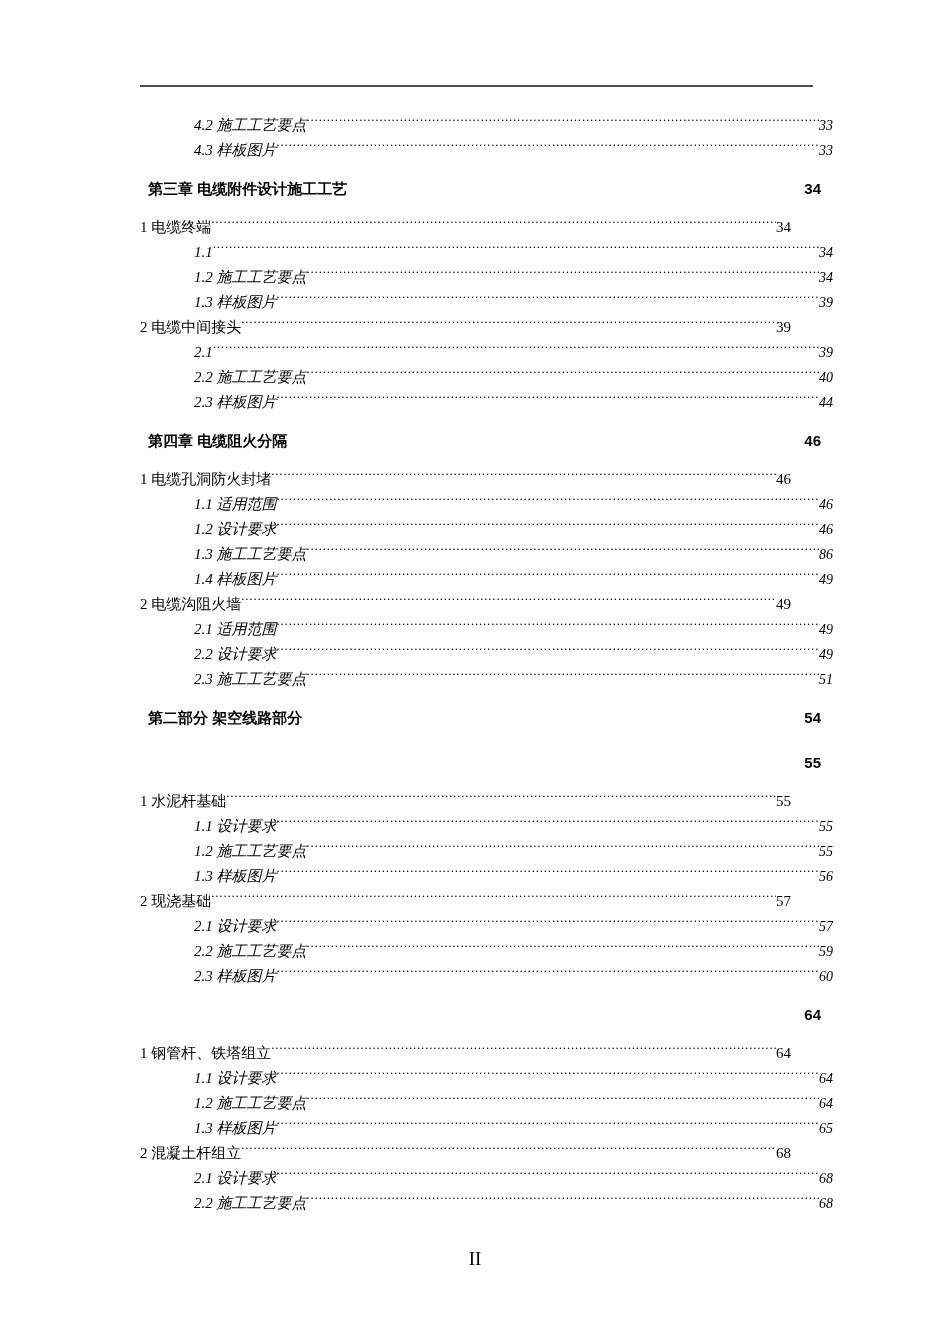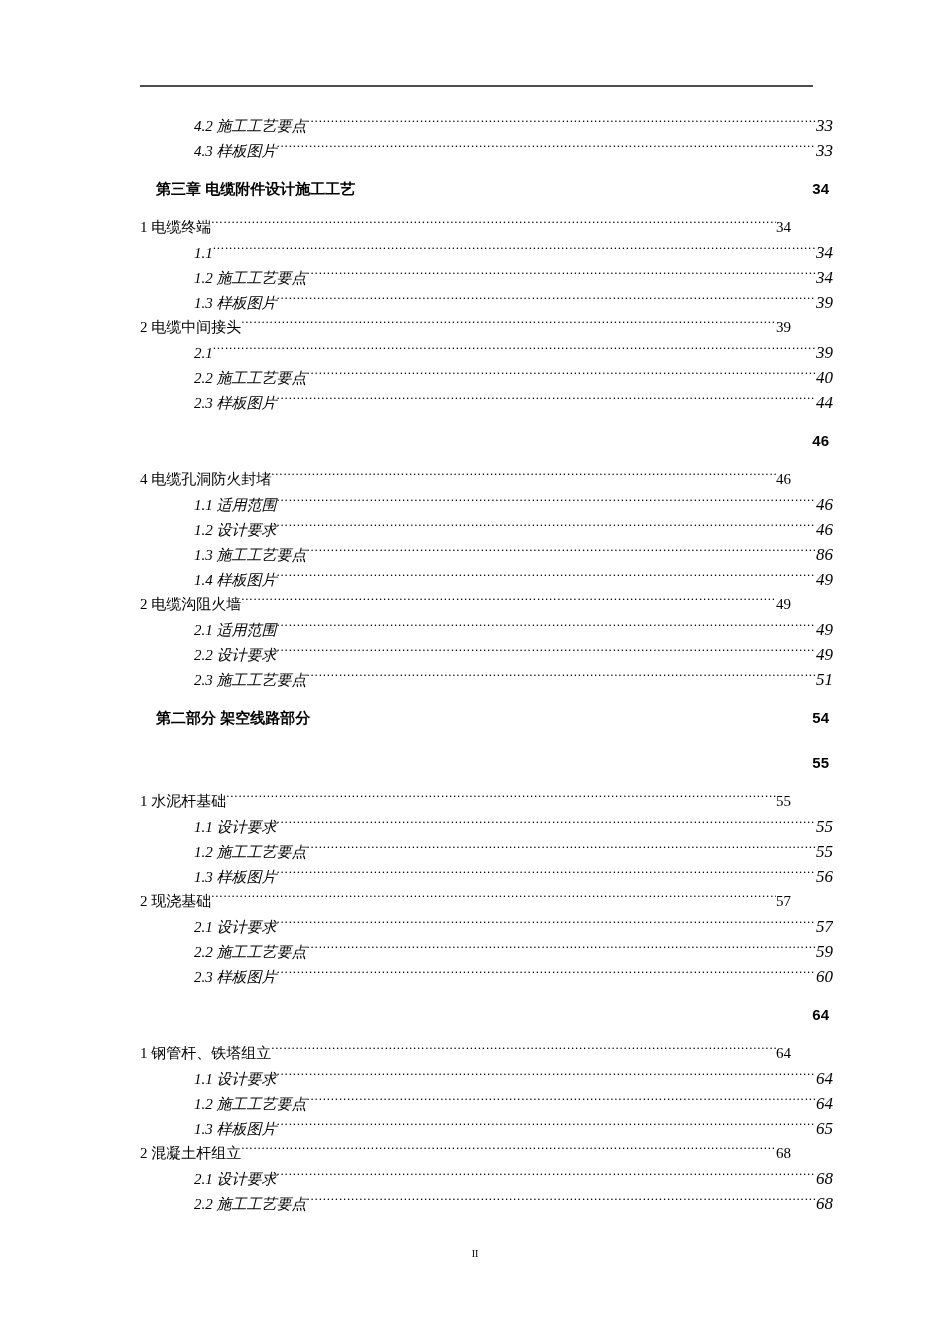--- a/index.html
+++ b/index.html
@@ -75,21 +75,21 @@
   .page-num {
     flex: 0 0 auto;
     text-align: right;
   }
 
   
   .lvl1 {
     font-family: "Liberation Sans", "DejaVu Sans", sans-serif;
     font-weight: bold;
     font-size: 15px;
-    margin-left: 16px;
+    margin-left: 8px;
     height: 38px;
     line-height: 38px;
   }
   .lvl1 .leader::after {
     content: "............................................................................................................................................................................................";
     font-family: "Liberation Sans", "DejaVu Sans", sans-serif;
     font-weight: bold;
     font-size: 13px;
     letter-spacing: 0.1px;
   }
@@ -102,34 +102,34 @@
   }
   .lvl2 .page-num { font-size: 15px; }
 
   
   .lvl3 {
     font-size: 15px;
     font-style: italic;
     margin-left: 54px;
     width: 639px;
   }
-  .lvl3 .page-num { font-size: 17px; }
+  .lvl3 .page-num { font-size: 14px; }
   .lvl3 .leader::after { font-style: normal; }
 
   
   .gap-before { margin-top: 7px; }
 
   
   .footer-num {
     position: absolute;
     left: 0;
     top: 1248px;
     width: 950px;
     text-align: center;
-    font-size: 10px;
+    font-size: 19px;
     font-family: "Liberation Serif", "DejaVu Serif", serif;
   }
 </style>
 </head>
 <body>
 
 <div class="page">
 
   <div class="header-rule"></div>
 
@@ -183,25 +183,26 @@
         <span class="entry-label">2.2 施工工艺要点</span>
         <span class="leader"></span>
         <span class="page-num">40</span>
       </div>
       <div class="toc-entry lvl3">
         <span class="entry-label">2.3 样板图片</span>
         <span class="leader"></span>
         <span class="page-num">44</span>
       </div>
       <div class="toc-entry lvl1 gap-before">
+        <span class="entry-label">第四章   电缆阻火分隔</span>
         <span class="leader"></span>
         <span class="page-num">46</span>
       </div>
       <div class="toc-entry lvl2 gap-before">
-        <span class="entry-label">4 电缆孔洞防火封堵</span>
+        <span class="entry-label">1 电缆孔洞防火封堵</span>
         <span class="leader"></span>
         <span class="page-num">46</span>
       </div>
       <div class="toc-entry lvl3">
         <span class="entry-label">1.1 适用范围</span>
         <span class="leader"></span>
         <span class="page-num">46</span>
       </div>
       <div class="toc-entry lvl3">
         <span class="entry-label">1.2 设计要求</span>

